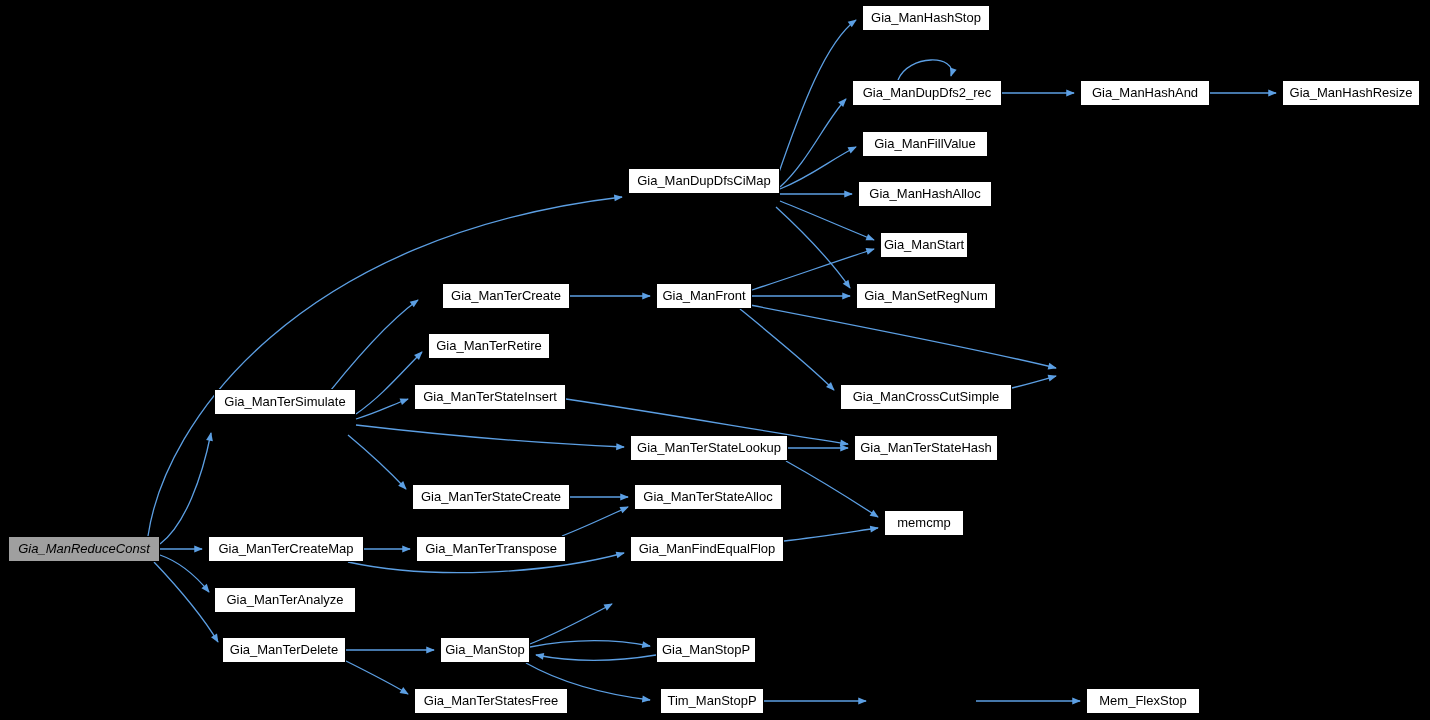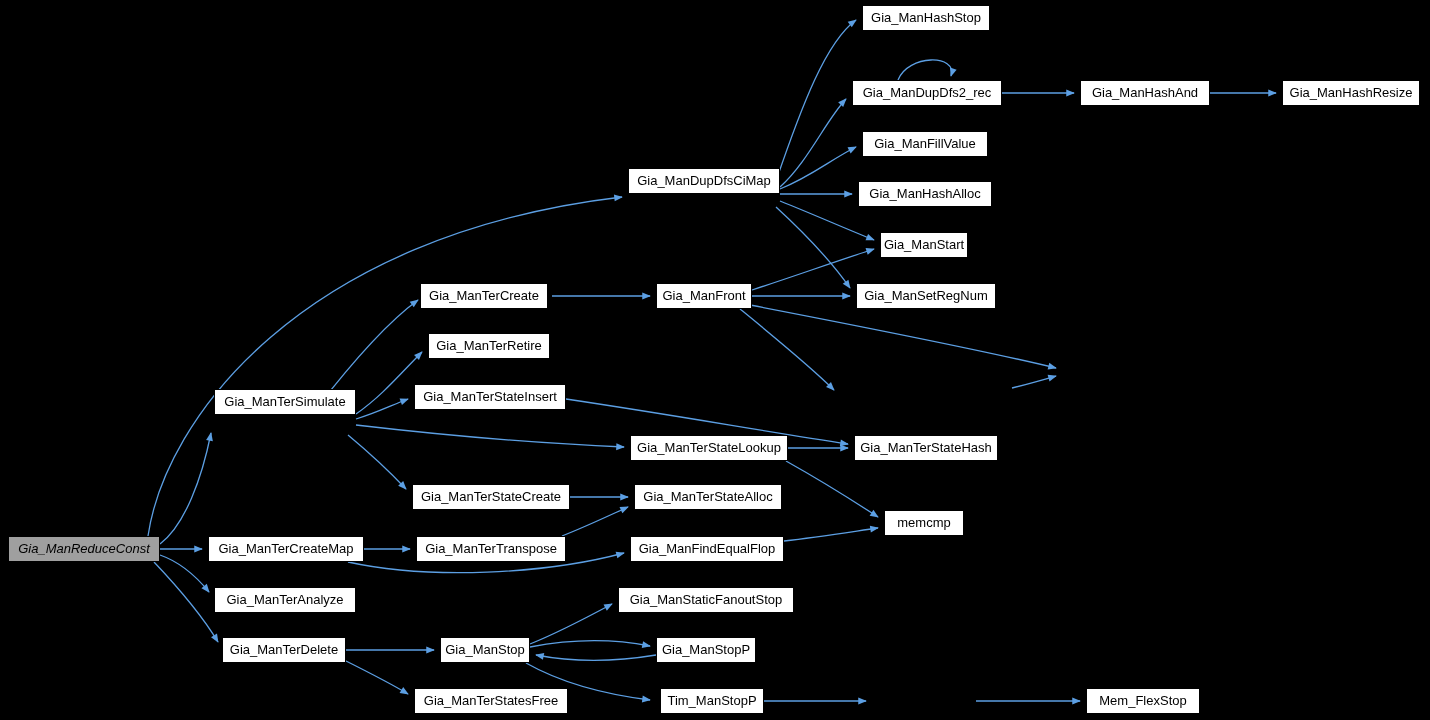--- a/index.html
+++ b/index.html
@@ -86,37 +86,37 @@
   </svg>
 
   <div class="node" style="left:862px;top:5px;width:128px">Gia_ManHashStop</div>
   <div class="node" style="left:852px;top:80px;width:150px">Gia_ManDupDfs2_rec</div>
   <div class="node" style="left:1080px;top:80px;width:130px">Gia_ManHashAnd</div>
   <div class="node" style="left:1282px;top:80px;width:138px">Gia_ManHashResize</div>
   <div class="node" style="left:862px;top:131px;width:126px">Gia_ManFillValue</div>
   <div class="node" style="left:628px;top:168px;width:152px">Gia_ManDupDfsCiMap</div>
   <div class="node" style="left:858px;top:181px;width:134px">Gia_ManHashAlloc</div>
   <div class="node" style="left:880px;top:232px;width:88px">Gia_ManStart</div>
-  <div class="node" style="left:420px;top:283px;width:128px">Gia_ManTerCreate</div>
+  <div class="node" style="left:442px;top:283px;width:128px">Gia_ManTerCreate</div>
   <div class="node" style="left:656px;top:283px;width:96px">Gia_ManFront</div>
   <div class="node" style="left:856px;top:283px;width:140px">Gia_ManSetRegNum</div>
   <div class="node" style="left:428px;top:333px;width:122px">Gia_ManTerRetire</div>
   <div class="node" style="left:414px;top:384px;width:152px">Gia_ManTerStateInsert</div>
+  <div class="node" style="left:840px;top:384px;width:172px">Gia_ManCrossCutSimple</div>
   <div class="node" style="left:214px;top:389px;width:142px">Gia_ManTerSimulate</div>
   <div class="node" style="left:630px;top:435px;width:158px">Gia_ManTerStateLookup</div>
   <div class="node" style="left:854px;top:435px;width:144px">Gia_ManTerStateHash</div>
   <div class="node" style="left:412px;top:484px;width:158px">Gia_ManTerStateCreate</div>
   <div class="node" style="left:634px;top:484px;width:148px">Gia_ManTerStateAlloc</div>
   <div class="node" style="left:884px;top:510px;width:80px">memcmp</div>
   <div class="node root" style="left:8px;top:536px;width:152px">Gia_ManReduceConst</div>
   <div class="node" style="left:208px;top:536px;width:156px">Gia_ManTerCreateMap</div>
   <div class="node" style="left:416px;top:536px;width:150px">Gia_ManTerTranspose</div>
   <div class="node" style="left:630px;top:536px;width:154px">Gia_ManFindEqualFlop</div>
   <div class="node" style="left:214px;top:587px;width:142px">Gia_ManTerAnalyze</div>
-  <div class="node" style="left:618px;top:587px;width:176px">Gia_ManStaticFanoutStop</div>
   <div class="node" style="left:222px;top:637px;width:124px">Gia_ManTerDelete</div>
   <div class="node" style="left:440px;top:637px;width:90px">Gia_ManStop</div>
   <div class="node" style="left:656px;top:637px;width:100px">Gia_ManStopP</div>
   <div class="node" style="left:414px;top:688px;width:154px">Gia_ManTerStatesFree</div>
   <div class="node" style="left:660px;top:688px;width:104px">Tim_ManStopP</div>
   <div class="node" style="left:872px;top:724px;width:104px">Tim_ManStop</div>
   <div class="node" style="left:1086px;top:688px;width:114px">Mem_FlexStop</div>
 
 </div>
 

